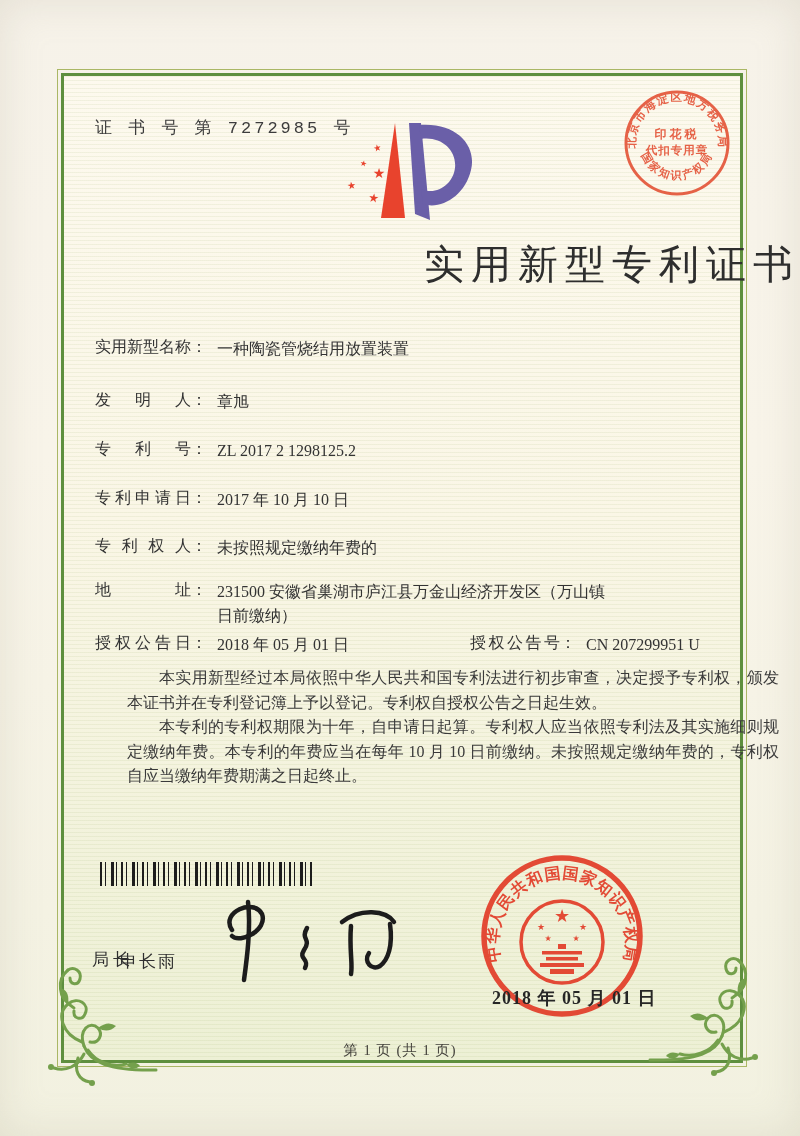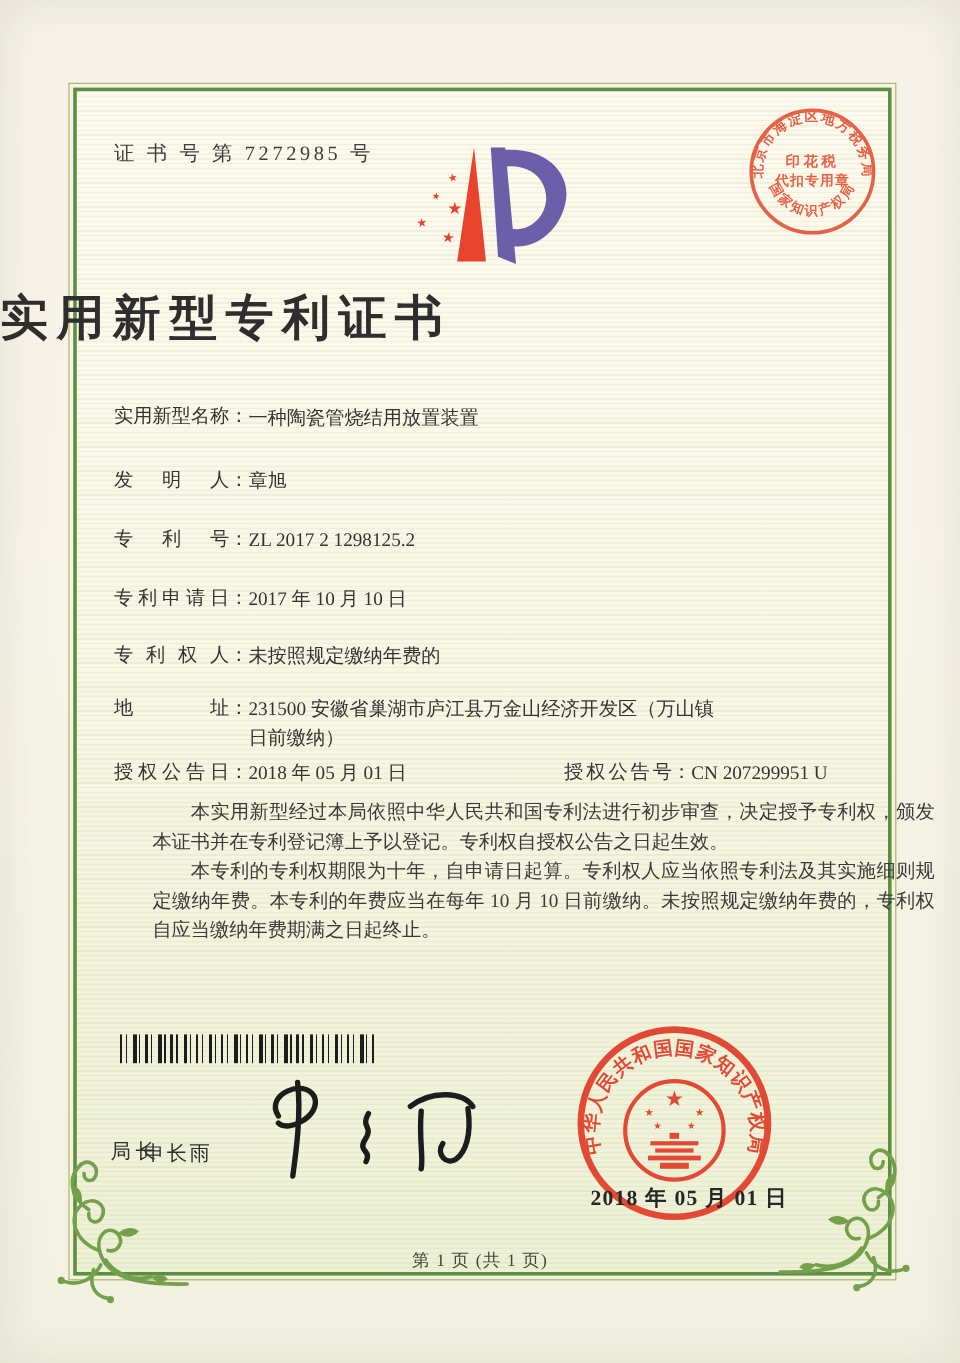--- a/index.html
+++ b/index.html
@@ -20,33 +20,33 @@
   }
   .frame-inner {
     position:absolute; left:3px; top:3px; right:3px; bottom:3px;
     border:3px solid #5e8f3e;
     background:
       repeating-linear-gradient(180deg, rgba(140,165,85,.10) 0 1px, rgba(0,0,0,0) 1px 4px),
       linear-gradient(180deg,#fdf9ee 0%,#faf6e6 45%,#edf0d5 100%);
   }
   .abs { position:absolute; }
   .cert-no {
-    left:95px; top:116px; font-size:17px; letter-spacing:3px; color:#3c3c3c;
+    left:95px; top:116px; font-size:17px; letter-spacing:3px; color:#3c3c3c;font-family:Liberation Mono, monospace;
   }
   .title {
-    left:0; top:237px; width:800px; text-align:left;
-    font-size:40px; font-weight:bold; letter-spacing:7px; color:#2e2e2e;
+    left:0; top:237px; width:800px; text-align:right;
+    font-size:40px; font-weight:normal; letter-spacing:7px; color:#2e2e2e;
   }
   .field-row { left:95px; width:630px; font-size:16px; color:#333; }
   .f-label {
     display:inline-block; width:96px; text-align:justify; text-align-last:justify;
     vertical-align:top;
   }
   .f-colon { display:inline-block; vertical-align:top; }
-  .f-value { display:inline-block; vertical-align:top; max-width:470px; line-height:24px; }
+  .f-value { display:inline-block; margin-left:10px; vertical-align:top; max-width:470px; line-height:24px; }
   .auth-right { position:absolute; left:375px; top:0; white-space:nowrap; }
   .paras { left:80px; top:666px; width:652px; font-size:16px; line-height:24.5px; color:#3a3a3a;margin-left:47px; }
   .paras p { text-indent:2em; text-align:justify; }
   .barcode {
     left:100px; top:862px; width:212px; height:24px;
     background:
       repeating-linear-gradient(90deg,#1d1d1d 0 2px,rgba(0,0,0,0) 2px 5px,#1d1d1d 5px 6px,rgba(0,0,0,0) 6px 11px,#1d1d1d 11px 14px,rgba(0,0,0,0) 14px 16px,#1d1d1d 16px 17px,rgba(0,0,0,0) 17px 21px);
   }
   .sig-title { left:92px; top:918px; font-size:17px; color:#2f2f2f; letter-spacing:4px;
     font-family:"Liberation Sans","DejaVu Sans",sans-serif;margin-top:30px; }

